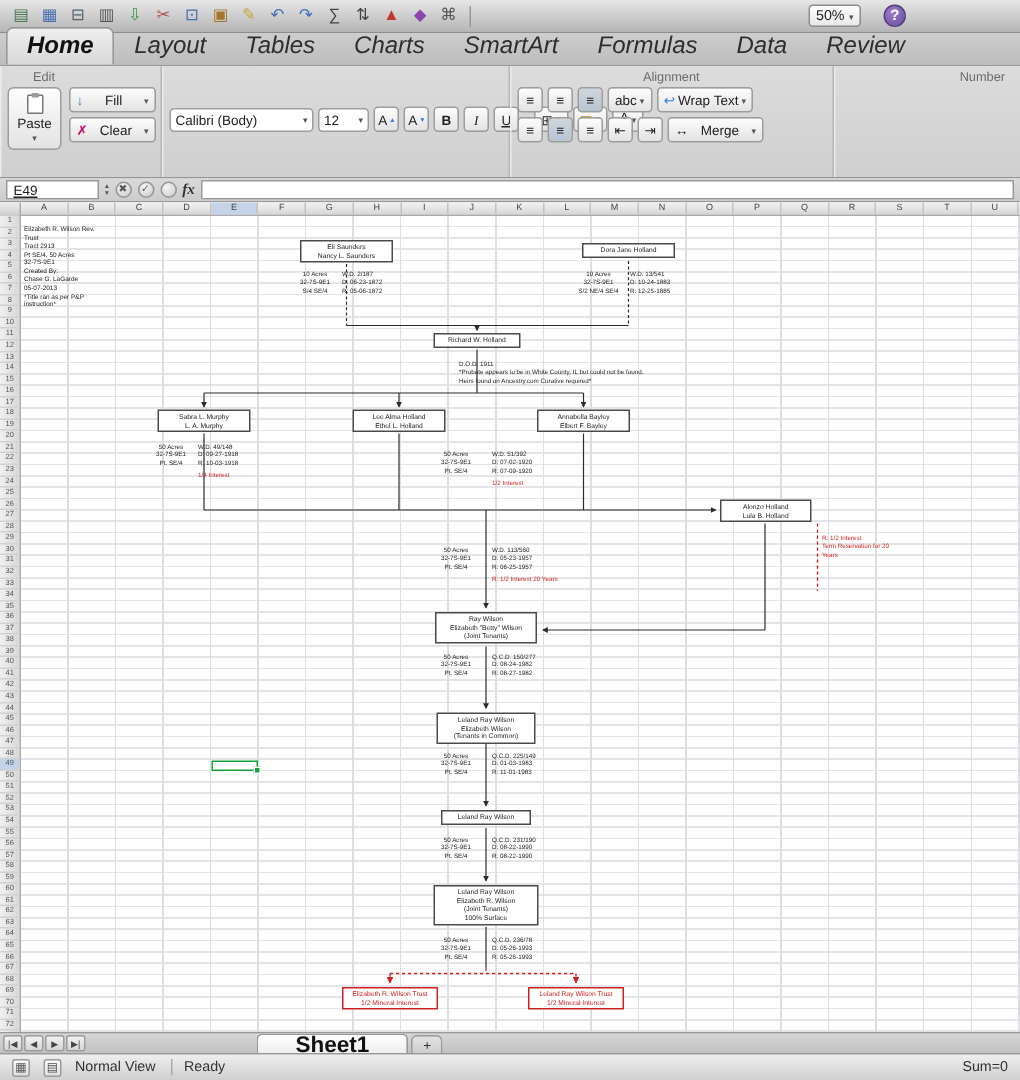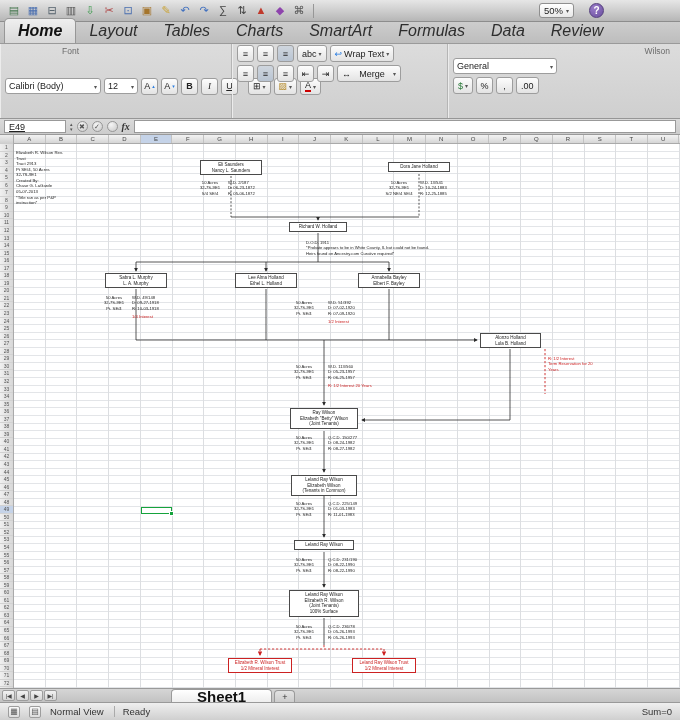--- a/index.html
+++ b/index.html
@@ -128,23 +128,44 @@
   <span class="rtab">Tables</span>
   <span class="rtab">Charts</span>
   <span class="rtab">SmartArt</span>
   <span class="rtab">Formulas</span>
   <span class="rtab">Data</span>
   <span class="rtab">Review</span>
 </div>
 
 <div class="ribbon">
 
+  <div class="rgroup" style="width:108px;">
+    <div class="rlabel lab-edit">Edit</div>
+    <div class="rrows">
+      <button class="paste-big">
+        <span class="clip-icon"></span>
+        <span>Paste</span>
+        <span class="caret">▾</span>
+      </button>
+      <div class="rcol">
+        <button class="rbtn" style="width:58px;justify-content:space-between;">
+          <span style="color:#2a7de1;">↓</span>
+          <span>Fill</span>
+          <span class="caret">▾</span>
+        </button>
+        <button class="rbtn" style="width:58px;justify-content:space-between;">
+          <span style="color:#c06;">✗</span>
+          <span>Clear</span>
+          <span class="caret">▾</span>
+        </button>
+      </div>
+    </div>
+  </div>
 
   <div class="rgroup" style="width:232px;">
-    <div class="rlabel lab-font">Font</div>
     <div class="rrows" style="flex-direction:row;gap:3px;">
       <div class="rrow">
         <span class="rsel" style="width:96px;">
           <span>Calibri (Body)</span>
           <span class="caret">▾</span>
         </span>
         <span class="rsel" style="width:34px;">
           <span>12</span>
           <span class="caret">▾</span>
         </span>
@@ -172,20 +193,21 @@
           </button>
         <button class="rbtn">
             <span class="fontcolor-a">A</span>
             <span class="caret">▾</span>
           </button>
       </div>
     </div>
   </div>
 
   <div class="rgroup" style="width:216px;">
+    <div class="rlabel lab-align">Alignment</div>
     <div class="rrows" style="flex-direction:column;gap:3px;">
       <div class="rrow">
         <button class="rbtn sq">
             <span>≡</span>
           </button>
         <button class="rbtn sq">
             <span>≡</span>
           </button>
         <button class="rbtn sq pressed">
             <span>≡</span>
@@ -219,44 +241,21 @@
         <button class="rbtn" style="width:64px;justify-content:space-between;">
             <span>↔</span>
             <span>Merge</span>
             <span class="caret">▾</span>
           </button>
       </div>
     </div>
   </div>
 
   <div class="rgroup" style="flex:1;border-right:none;">
-    <div class="rlabel lab-number">Wilson</div>
-    <div class="rrows" style="flex-direction:column;gap:3px;">
-      <div class="rrow">
-        <span class="rsel" style="width:104px;">
-          <span>General</span>
-          <span class="caret">▾</span>
-        </span>
-      </div>
-      <div class="rrow">
-        <button class="rbtn">
-            <span style="color:#2a7a3a;">$</span>
-            <span class="caret">▾</span>
-          </button>
-        <button class="rbtn sq">
-            <span>%</span>
-          </button>
-        <button class="rbtn sq">
-            <span>,</span>
-          </button>
-        <button class="rbtn">
-            <span>.00</span>
-          </button>
-      </div>
-    </div>
+    <div class="rlabel lab-number">Number</div>
   </div>
 </div>
 
 <div class="formula-row">
   <span class="name-box">E49</span>
   <span class="stepper">
     <span>▴</span>
     <span>▾</span>
   </span>
   <span class="fcirc">

